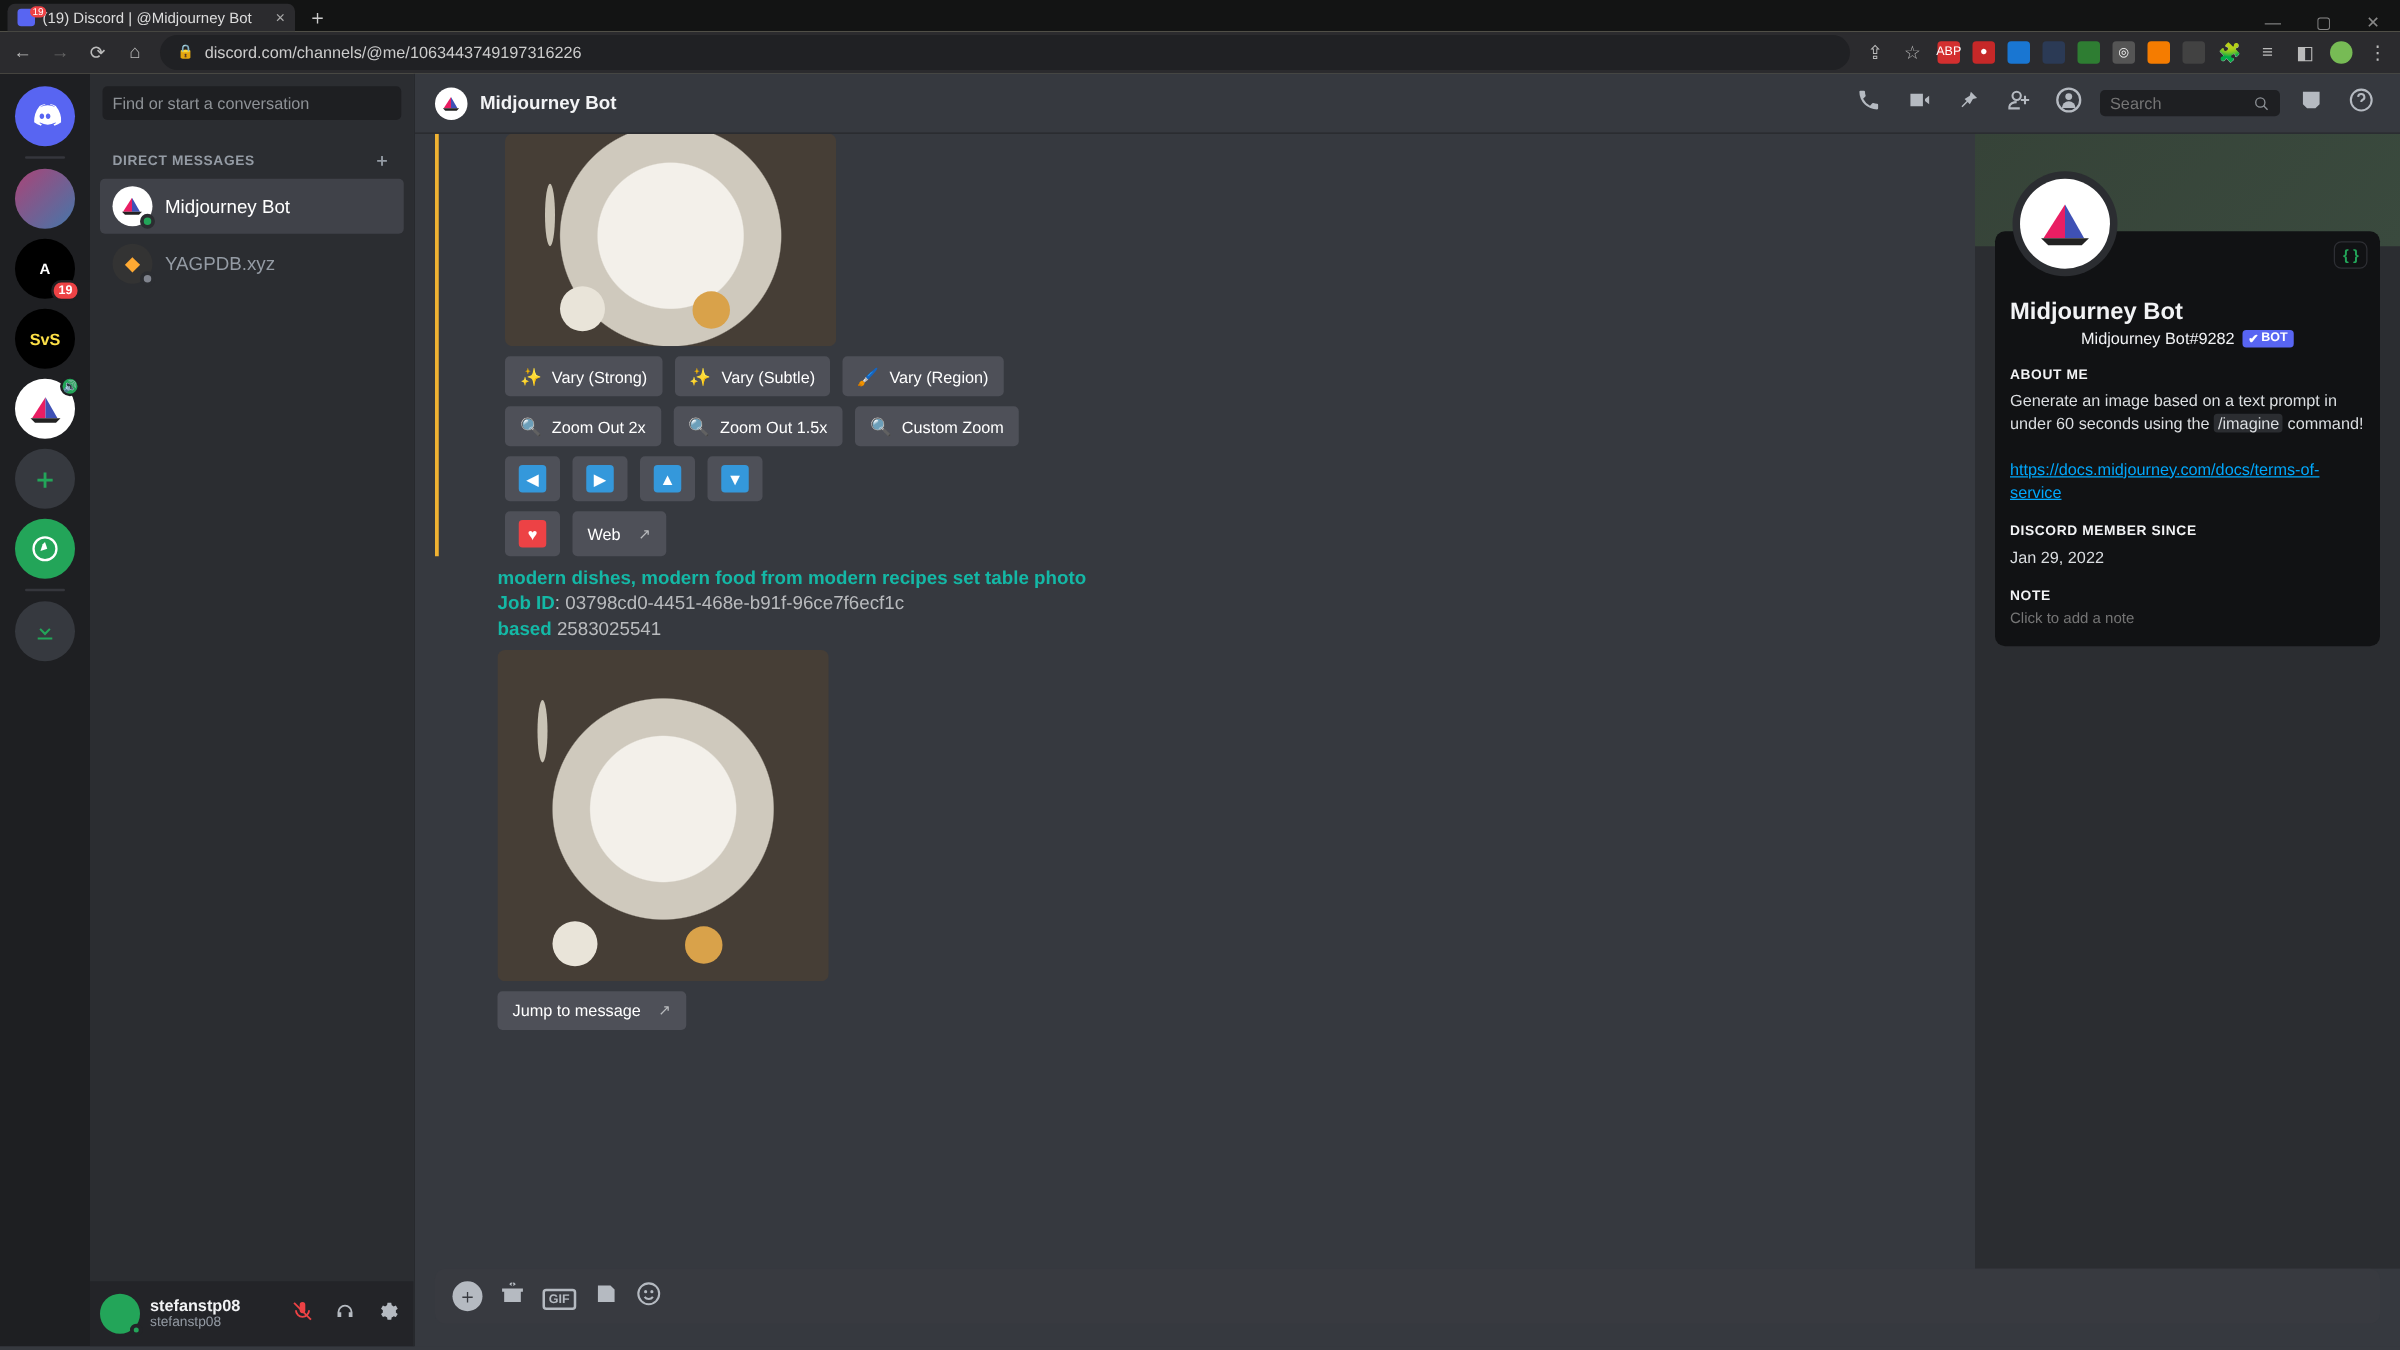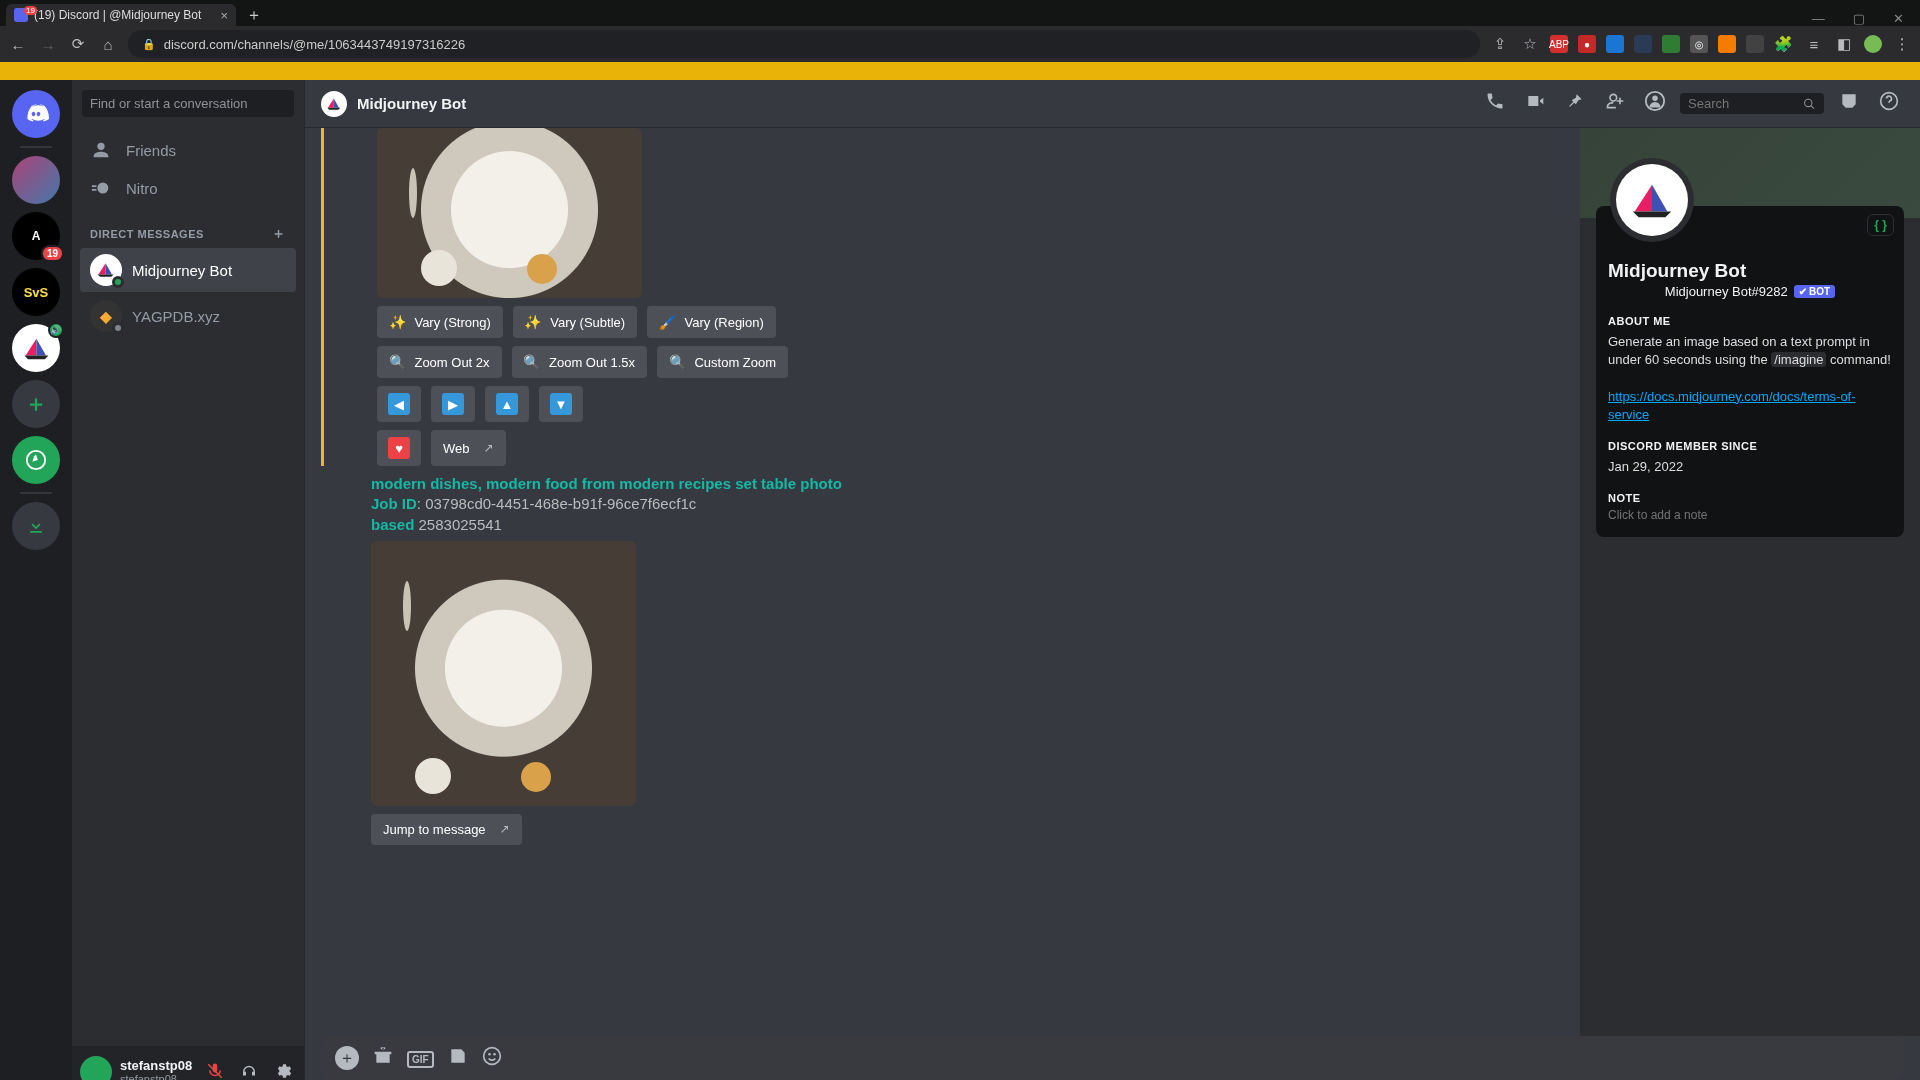--- a/index.html
+++ b/index.html
@@ -7,22 +7,22 @@
     font-family: "gg sans", "Helvetica Neue", Arial, sans-serif;
     background: #36393f;
     color: #dcddde;
     overflow: hidden;
     width: 1920px;
     height: 1080px;
   }
 
   
   .browser-chrome {
-    background: #eab308;
-    height: 80px;
+    background: #fef9c3;
+    height: 59px;
     display: flex;
     flex-direction: column;
   }
   .tab-strip {
     background: #131414;
     height: 26px;
     display: flex;
     align-items: flex-end;
     padding-left: 6px;
   }
@@ -74,21 +74,21 @@
   .guild {
     width:48px;height:48px;border-radius:50%;background:#36393f;display:flex;align-items:center;justify-content:center;color:#dcddde;font-size:12px;font-weight:600;cursor:pointer;position:relative;
   }
   .guild.discord-home{background:#5865F2;}
   .guild.green{background:#23a559;color:#fff;}
   .guild .badge{position:absolute;bottom:-2px;right:-4px;background:#ed4245;color:#fff;font-size:10px;border-radius:8px;padding:1px 4px;border:2px solid #1e1f22;}
   .guild .voice{position:absolute;top:-2px;right:-4px;background:#23a559;color:#fff;font-size:9px;border-radius:50%;width:16px;height:16px;display:flex;align-items:center;justify-content:center;border:2px solid #1e1f22;}
   .guild-sep{width:32px;height:2px;background:#35363c;border-radius:1px;}
 
   .dm-col {
-    width:232px;background:#2b2d31;display:flex;flex-direction:column;
+    width:259px;background:#2b2d31;display:flex;flex-direction:column;
   }
   .find-box {
     margin:10px;background:#1e1f22;border-radius:4px;padding:6px 8px;font-size:13px;color:#8e9297;
   }
   .dm-nav { padding:4px 8px; }
   .dm-nav-item {
     display:flex;align-items:center;gap:14px;padding:8px 10px;border-radius:4px;color:#949ba4;font-size:15px;cursor:pointer;
   }
   .dm-heading {
     display:flex;justify-content:space-between;align-items:center;padding:14px 18px 4px;color:#949ba4;font-size:11px;font-weight:600;letter-spacing:0.5px;
@@ -270,36 +270,20 @@
     <div class="guild-sep"></div>
     <div class="guild" style="background:#36393f;color:#23a559">
       <svg width="20" height="20" viewBox="0 0 24 24" fill="#23a559">
           <path d="M12 3v10l4-4 1.4 1.4L12 16 6.6 10.4 8 9l4 4V3h0zM5 18h14v2H5z"></path>
         </svg>
     </div>
   </div>
 
   <div class="dm-col">
     <div class="find-box">Find or start a conversation</div>
-    <div class="dm-nav">
-      <div class="dm-nav-item">
-        <svg width="22" height="22" viewBox="0 0 24 24" fill="#949ba4">
-            <path d="M12 12a4 4 0 1 0-4-4 4 4 0 0 0 4 4zm0 2c-3 0-8 1.5-8 4.5V20h16v-1.5c0-3-5-4.5-8-4.5z"></path>
-          </svg>
-        <span>Friends</span>
-      </div>
-      <div class="dm-nav-item">
-        <svg width="22" height="22" viewBox="0 0 24 24" fill="#949ba4">
-            <circle cx="14" cy="12" r="6"></circle>
-            <rect x="2" y="9" width="5" height="2"></rect>
-            <rect x="2" y="13" width="5" height="2"></rect>
-          </svg>
-        <span>Nitro</span>
-      </div>
-    </div>
     <div class="dm-heading">
       <span>DIRECT MESSAGES</span>
       <span class="plus">＋</span>
     </div>
     <div class="dm-item active">
       <div class="dm-avatar" style="background:#fff">
         <svg class="boat-svg" viewBox="0 0 24 24">
             <path fill="#e91e63" d="M3 18l9-14v14z"></path>
             <path fill="#3f51b5" d="M12 4l8 14H12z"></path>
             <path fill="#222" d="M2 18h20l-3 3H5z"></path>

